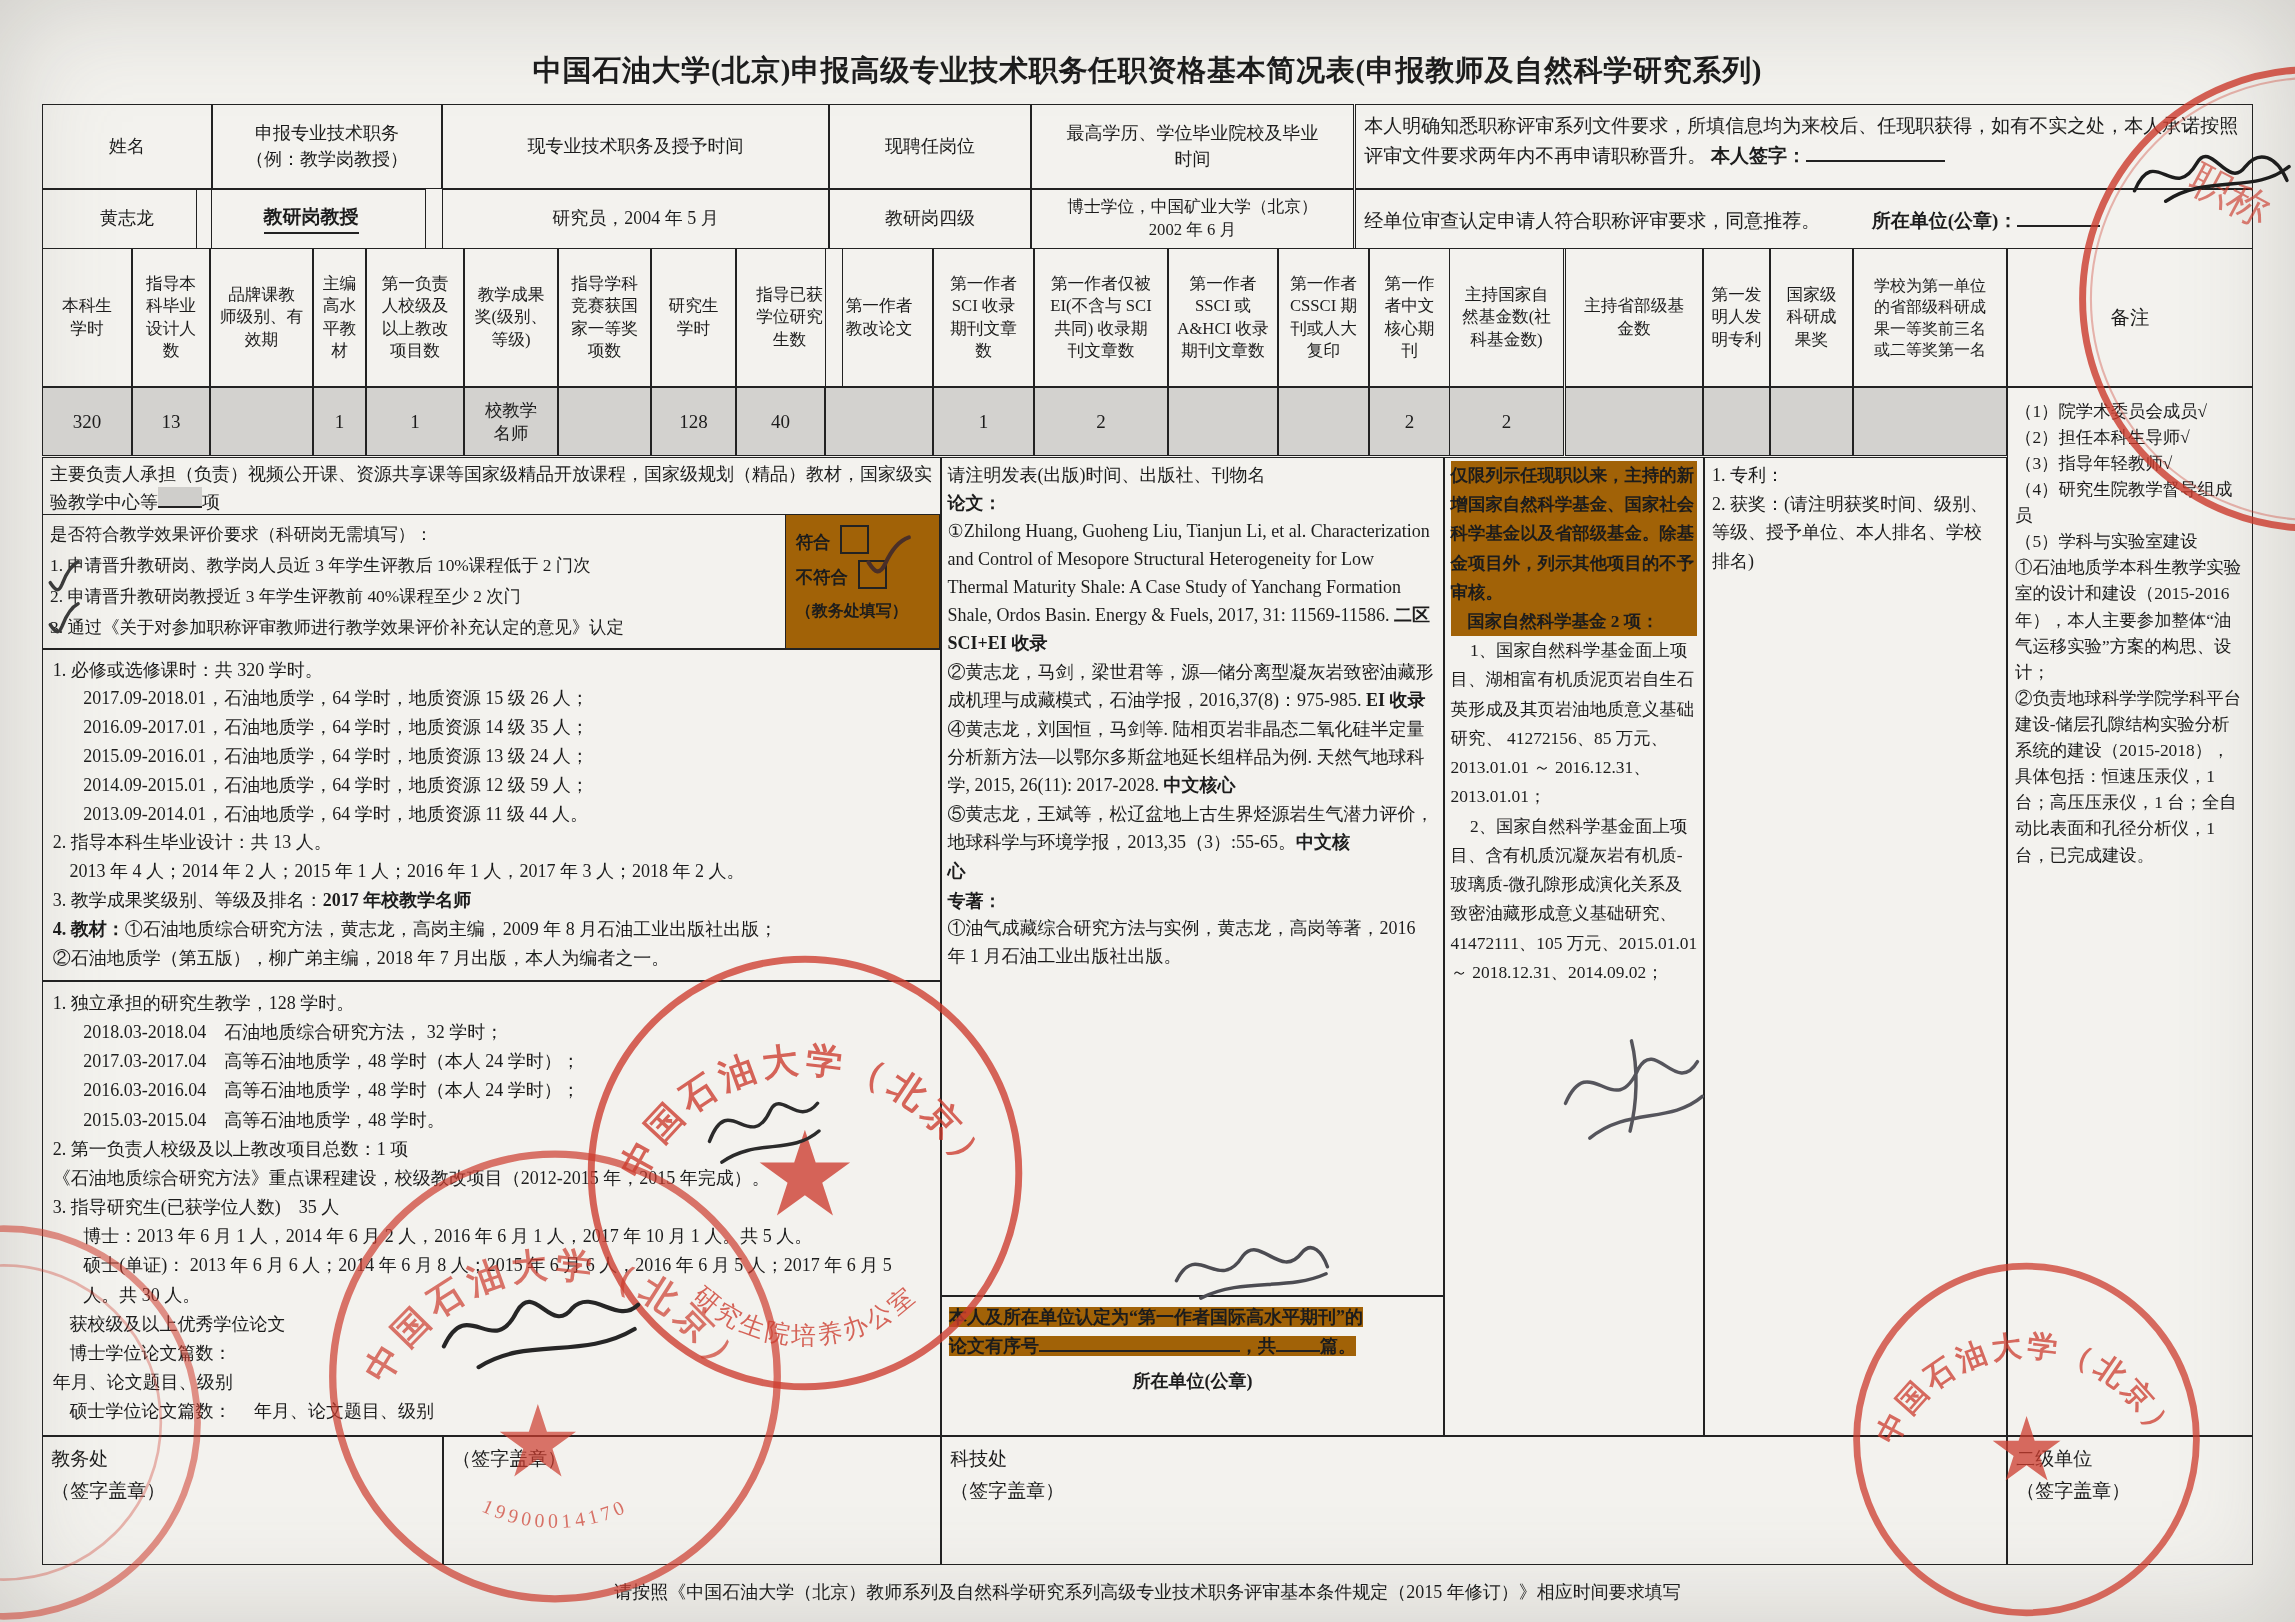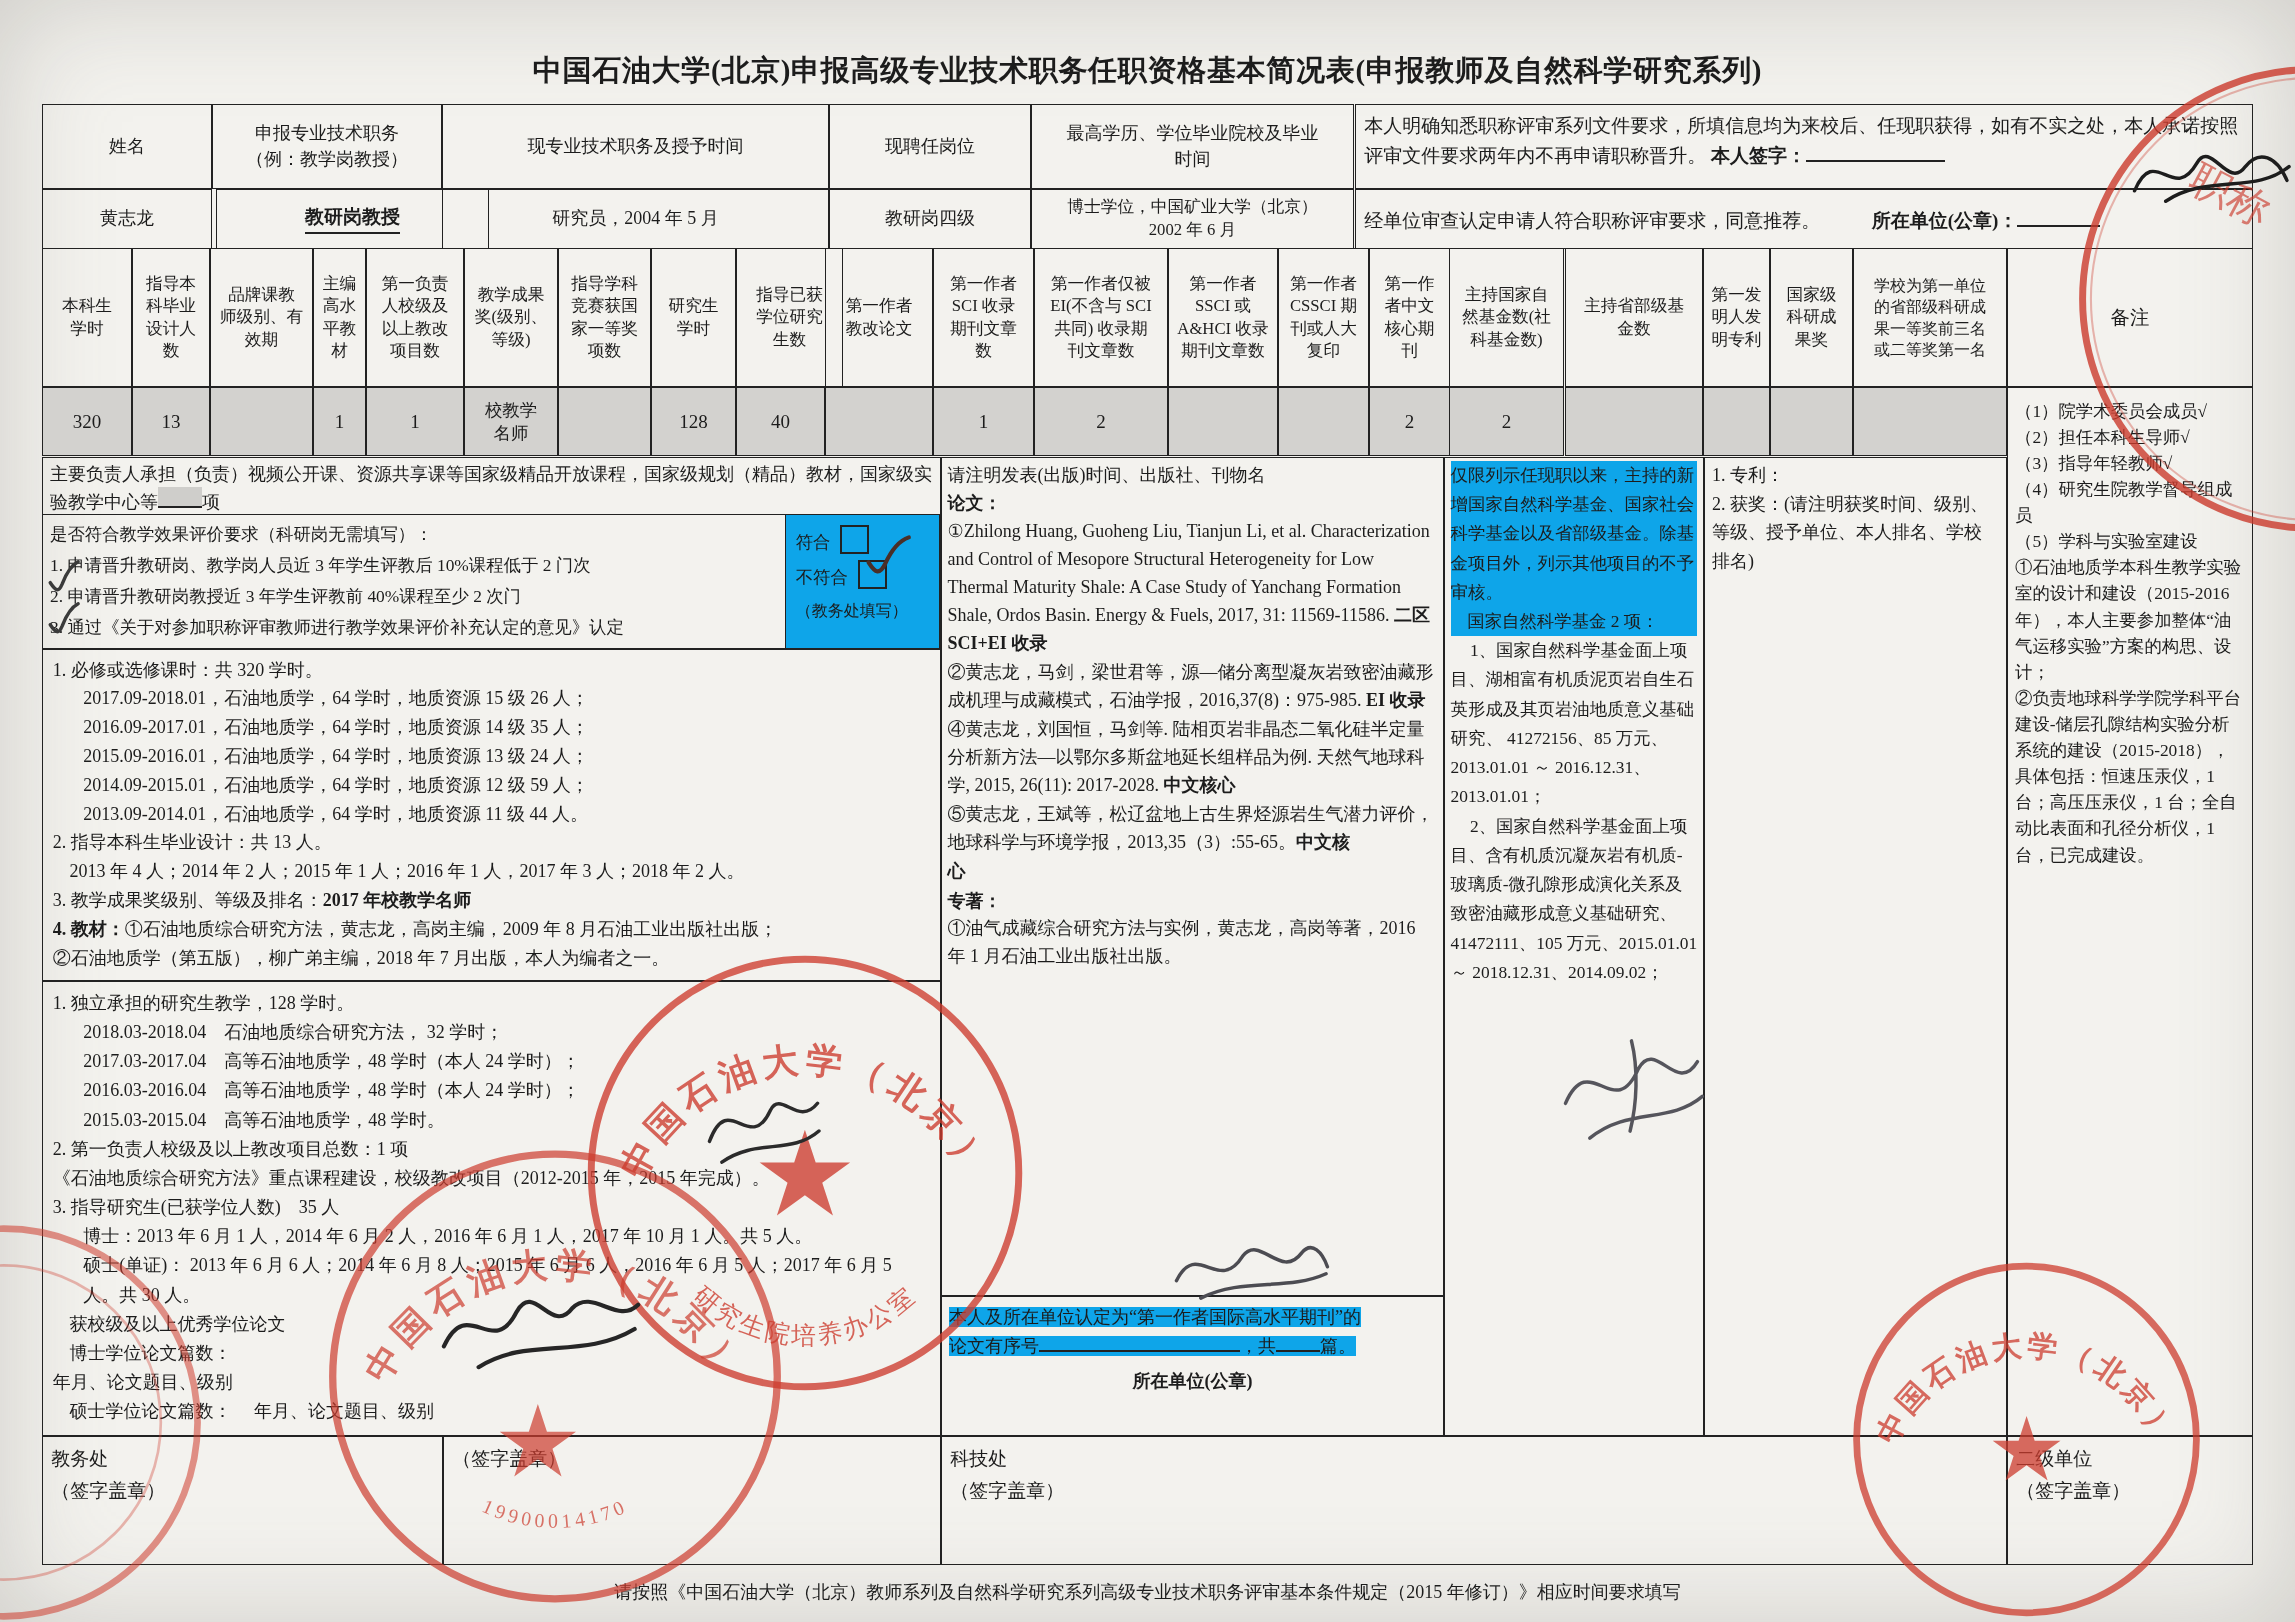--- a/index.html
+++ b/index.html
@@ -9,21 +9,21 @@
     box-shadow:inset 0 0 111px rgba(110,108,100,.28);
     font-family:"Liberation Serif","DejaVu Serif",serif;
     color:#1c1c1c;
   }
   .abs{position:absolute;box-sizing:border-box;}
   .cell{position:absolute;box-sizing:border-box;border:1.4px solid #222;}
   .ctr{display:flex;align-items:center;justify-content:center;text-align:center;}
   .hdr{font-size:18px;line-height:1.4;white-space:pre-line;padding:1.4px 4.2px;}
   .h3c{font-size:16.7px;line-height:1.32;white-space:pre-line;padding:1.4px 2.1px;}
   .gray{background:#d3d2cf;}
-  .gbg{background:#0ea5e9;}
+  .gbg{background:#a16207;font-weight:bold;}
   .txt{font-size:18px;line-height:1.58;padding:7px 9.7px;}
   .line{white-space:pre-wrap;}
   .ind1{padding-left:30.5px;}
   .ind05{padding-left:16.7px;}
   .bu{font-weight:bold;border-bottom:2.1px solid #222;padding-bottom:1.4px;}
   .blank{display:inline-block;border-bottom:2.1px solid #222;height:1.05em;vertical-align:baseline;}
   .grayblank{background:#cfcecb;}
   .cb{display:inline-block;width:25px;height:25px;border:2.1px solid #222;vertical-align:-5.6px;margin-left:9.7px;}
   .stamp{position:absolute;pointer-events:none;}
   .papers p{margin:0 0 1.4px 0;}
@@ -48,21 +48,21 @@
   <div class="cell ctr hdr" style="left:1031px;top:104px;width:323px;height:85px;">最高学历、学位毕业院校及毕业
 时间</div>
   <div class="cell" style="left:1355px;top:104px;width:898px;height:85px;">
     <div class="txt" style="font-size:19px;line-height:1.55;padding:5.6px 8.3px;">
       <span>本人明确知悉职称评审系列文件要求，所填信息均为来校后、任现职获得，如有不实之处，本人承诺按照评审文件要求两年内不再申请职称晋升。</span>
       <span style="font-weight:bold;">本人签字：</span><span class="blank" style="width:139px;"></span>
     </div>
   </div>
 
   <div class="cell ctr hdr" style="left:42px;top:189px;width:170px;height:60px;">黄志龙</div>
-  <div class="cell ctr" style="left:216px;top:189px;width:273px;height:60px;">
+  <div class="cell ctr" style="left:196px;top:189px;width:230px;height:60px;">
     <span class="bu" style="font-size:19px;">教研岗教授</span>
   </div>
   <div class="cell ctr hdr" style="left:442px;top:189px;width:387px;height:60px;">研究员，2004 年 5 月</div>
   <div class="cell ctr hdr" style="left:829px;top:189px;width:202px;height:60px;">教研岗四级</div>
   <div class="cell ctr" style="left:1031px;top:189px;width:323px;height:60px;font-size:16.7px;line-height:1.35;white-space:pre-line;text-align:center;">博士学位，中国矿业大学（北京）
 2002 年 6 月</div>
   <div class="cell" style="left:1355px;top:189px;width:898px;height:60px;">
     <div style="font-size:19px;padding:15.3px 8.3px;">
       <span>经单位审查认定申请人符合职称评审要求，同意推荐。</span>
       <span style="display:inline-block;width:42px;"></span>

